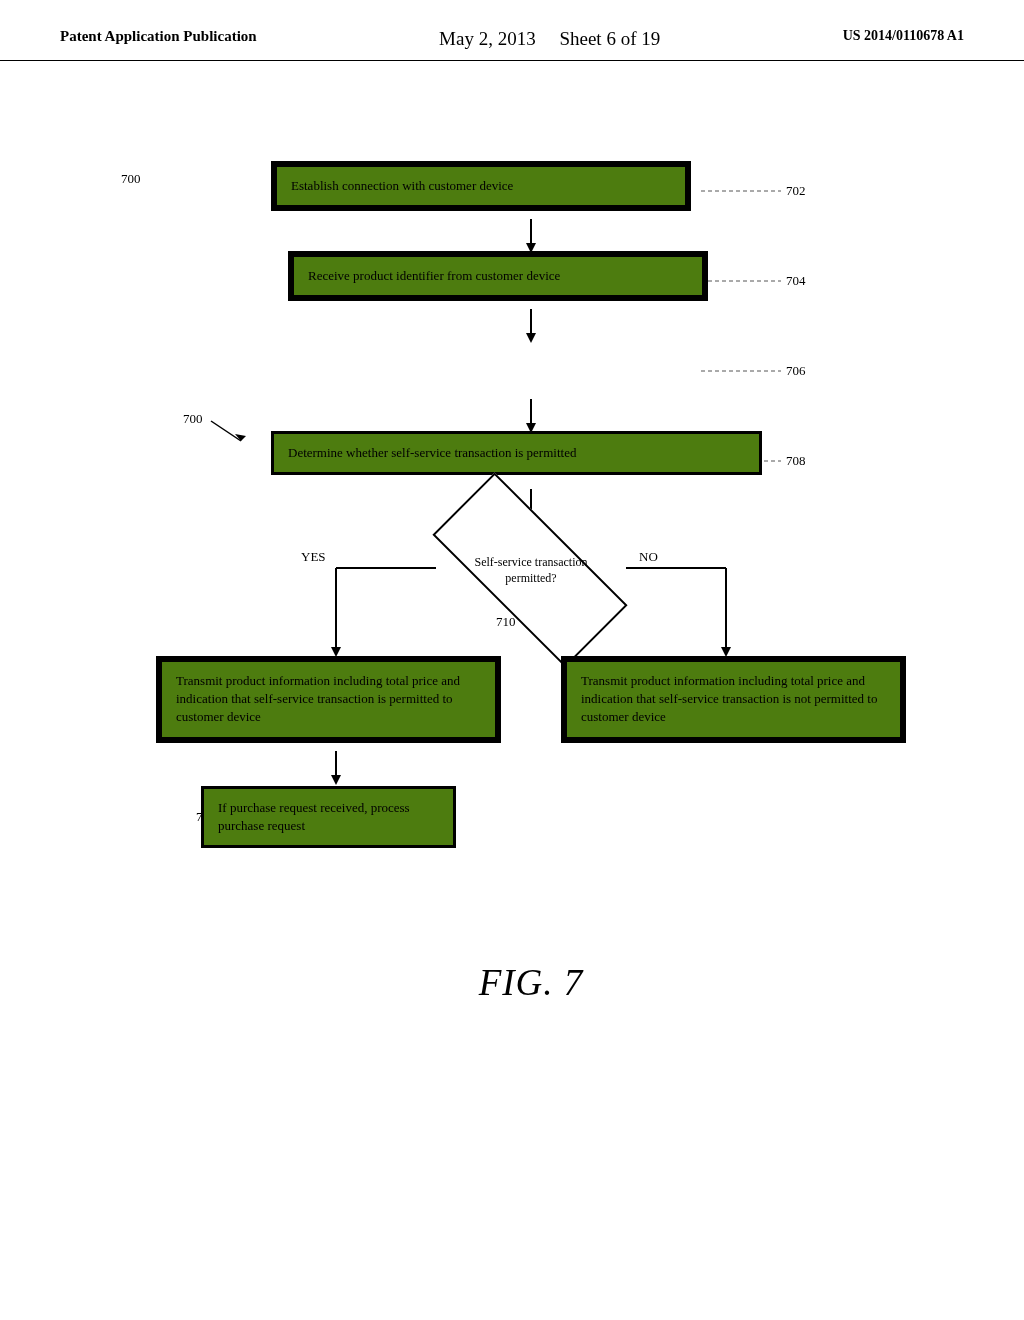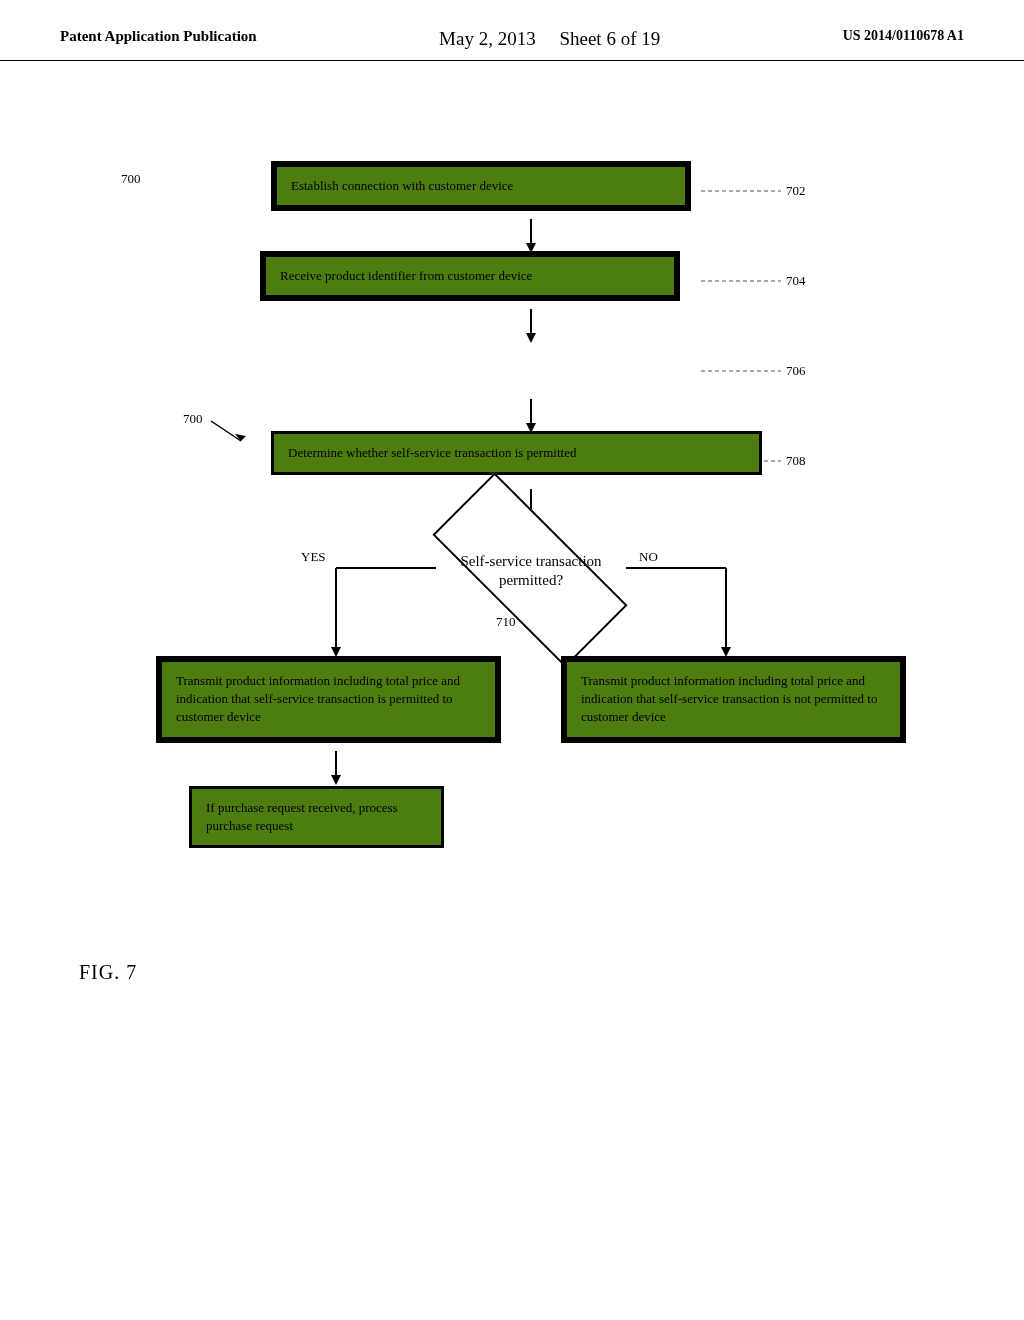--- a/index.html
+++ b/index.html
@@ -59,22 +59,23 @@
       line-height: 1.4;
       background: #4d7c0f;
       position: relative;
     }
     .flow-box.bold-border {
       border-width: 3px;
     }
 
     
     .fig-caption {
-      text-align: left;
-      font-size: 20px;
+      text-align: center;
+      font-size: 37px;
+      font-style: italic;
       margin-top: 40px;
       letter-spacing: 1px;
     }
 
     
     .flowchart-svg {
       position: absolute;
       top: 0;
       left: 0;
       width: 100%;
@@ -165,49 +166,49 @@
       <polygon points="100,280 94,273 105,275" fill="#000"></polygon>
 
     </svg>
 
     <div style="position:absolute; top:0; left:130px; width:420px;">
       <div class="flow-box">
         <span>Establish connection with customer device</span>
       </div>
     </div>
 
-    <div style="position:absolute; top:90px; left:119px; width:420px;">
+    <div style="position:absolute; top:90px; left:147px; width:420px;">
       <div class="flow-box">
         <span>Receive product identifier from customer device</span>
       </div>
     </div>
 
 
     <div style="position:absolute; top:270px; left:130px; width:491px;font-family:Liberation Serif, serif;">
       <div class="flow-box bold-border">
         <span>Determine whether self-service transaction is permitted</span>
       </div>
     </div>
 
     <div style="position:absolute; top:360px; left:290px; width:200px; height:100px;">
       <div style="position:relative; width:200px; height:100px;">
         <div style="position:absolute; top:5px; left:5px; width:188px; height:88px; border:2px solid #000; transform:rotate(45deg); background:#fff;"></div>
-        <div style="position:absolute; top:0; left:0; width:200px; height:100px; display:flex; align-items:center; justify-content:center; text-align:center; font-size:15px; line-height:1.3; z-index:2; padding:5px 25px;">
+        <div style="position:absolute; top:0; left:0; width:200px; height:100px; display:flex; align-items:center; justify-content:center; text-align:center; font-size:12px; line-height:1.3; z-index:2; padding:5px 25px;">
           <span>Self-service transaction permitted?</span>
         </div>
       </div>
     </div>
 
     <div style="position:absolute; top:495px; left:15px; width:345px;">
       <div class="flow-box">
         <span>Transmit product information including total price and indication that self-service transaction is permitted to customer device</span>
       </div>
     </div>
 
-    <div style="position:absolute; top:625px; left:48px; width:255px;">
+    <div style="position:absolute; top:625px; left:60px; width:255px;">
       <div class="flow-box bold-border">
         <span>If purchase request received, process purchase request</span>
       </div>
     </div>
 
     <div style="position:absolute; top:495px; left:420px; width:345px;">
       <div class="flow-box">
         <span>Transmit product information including total price and indication that self-service transaction is not permitted to customer device</span>
       </div>
     </div>

